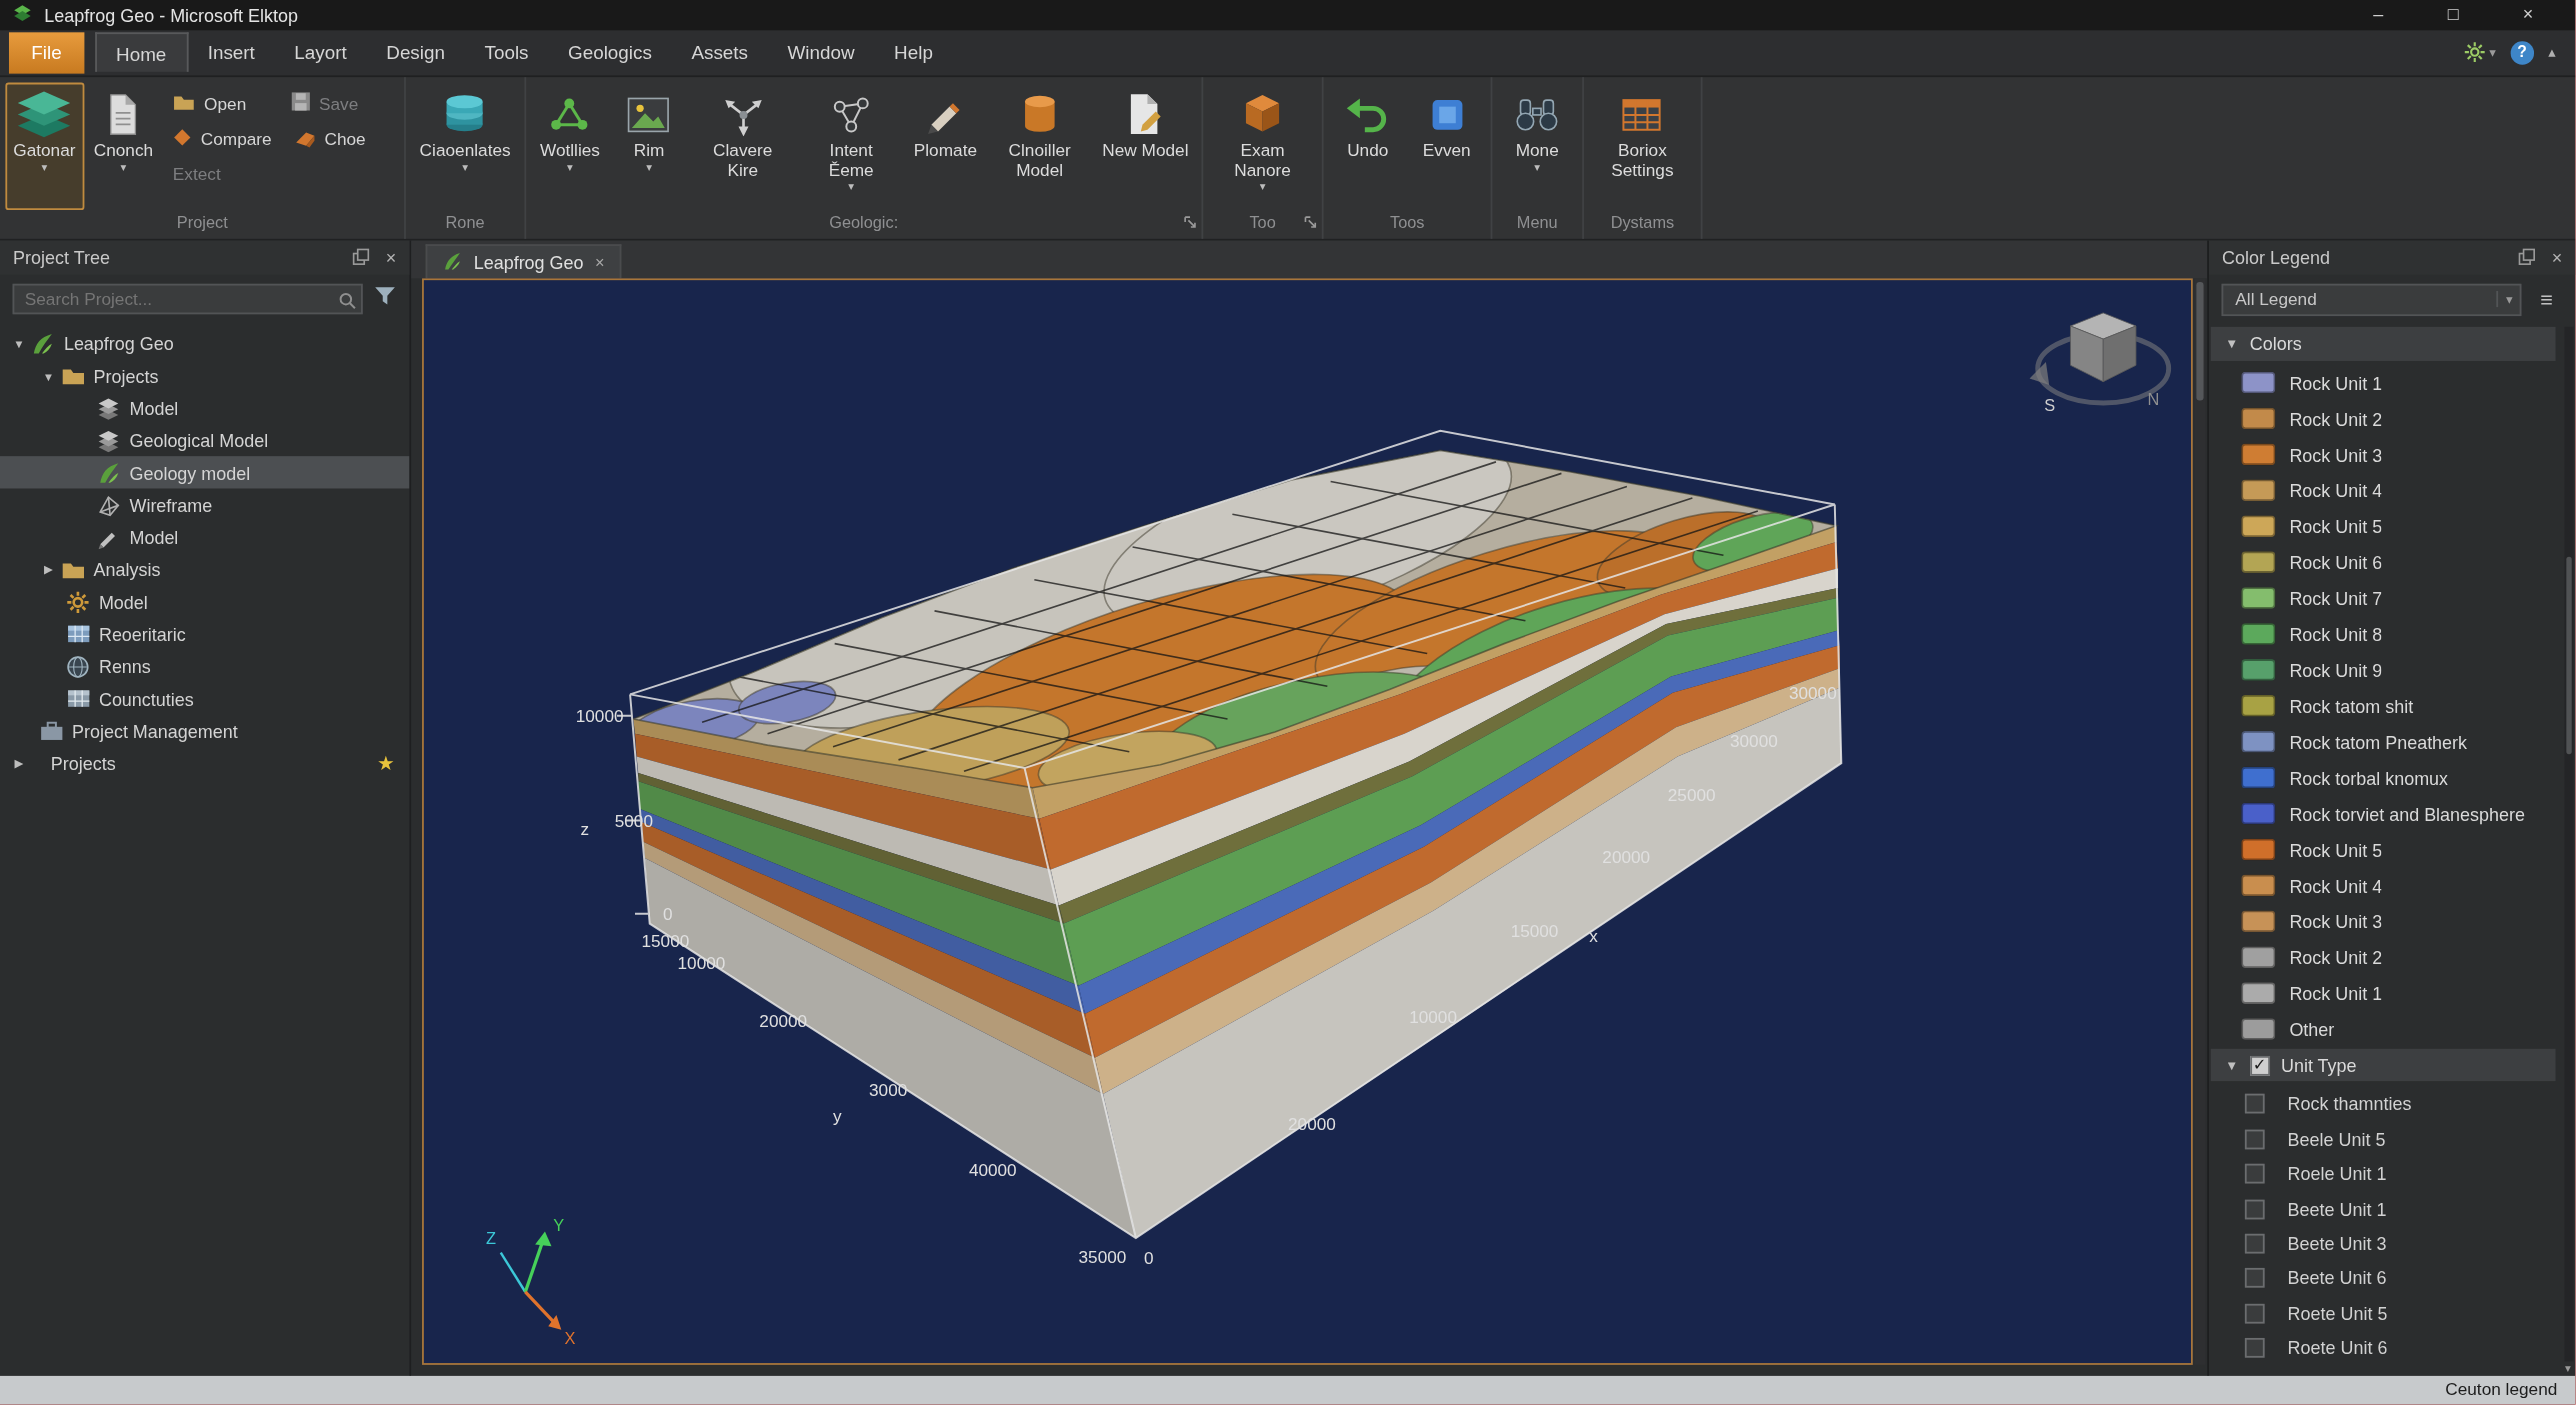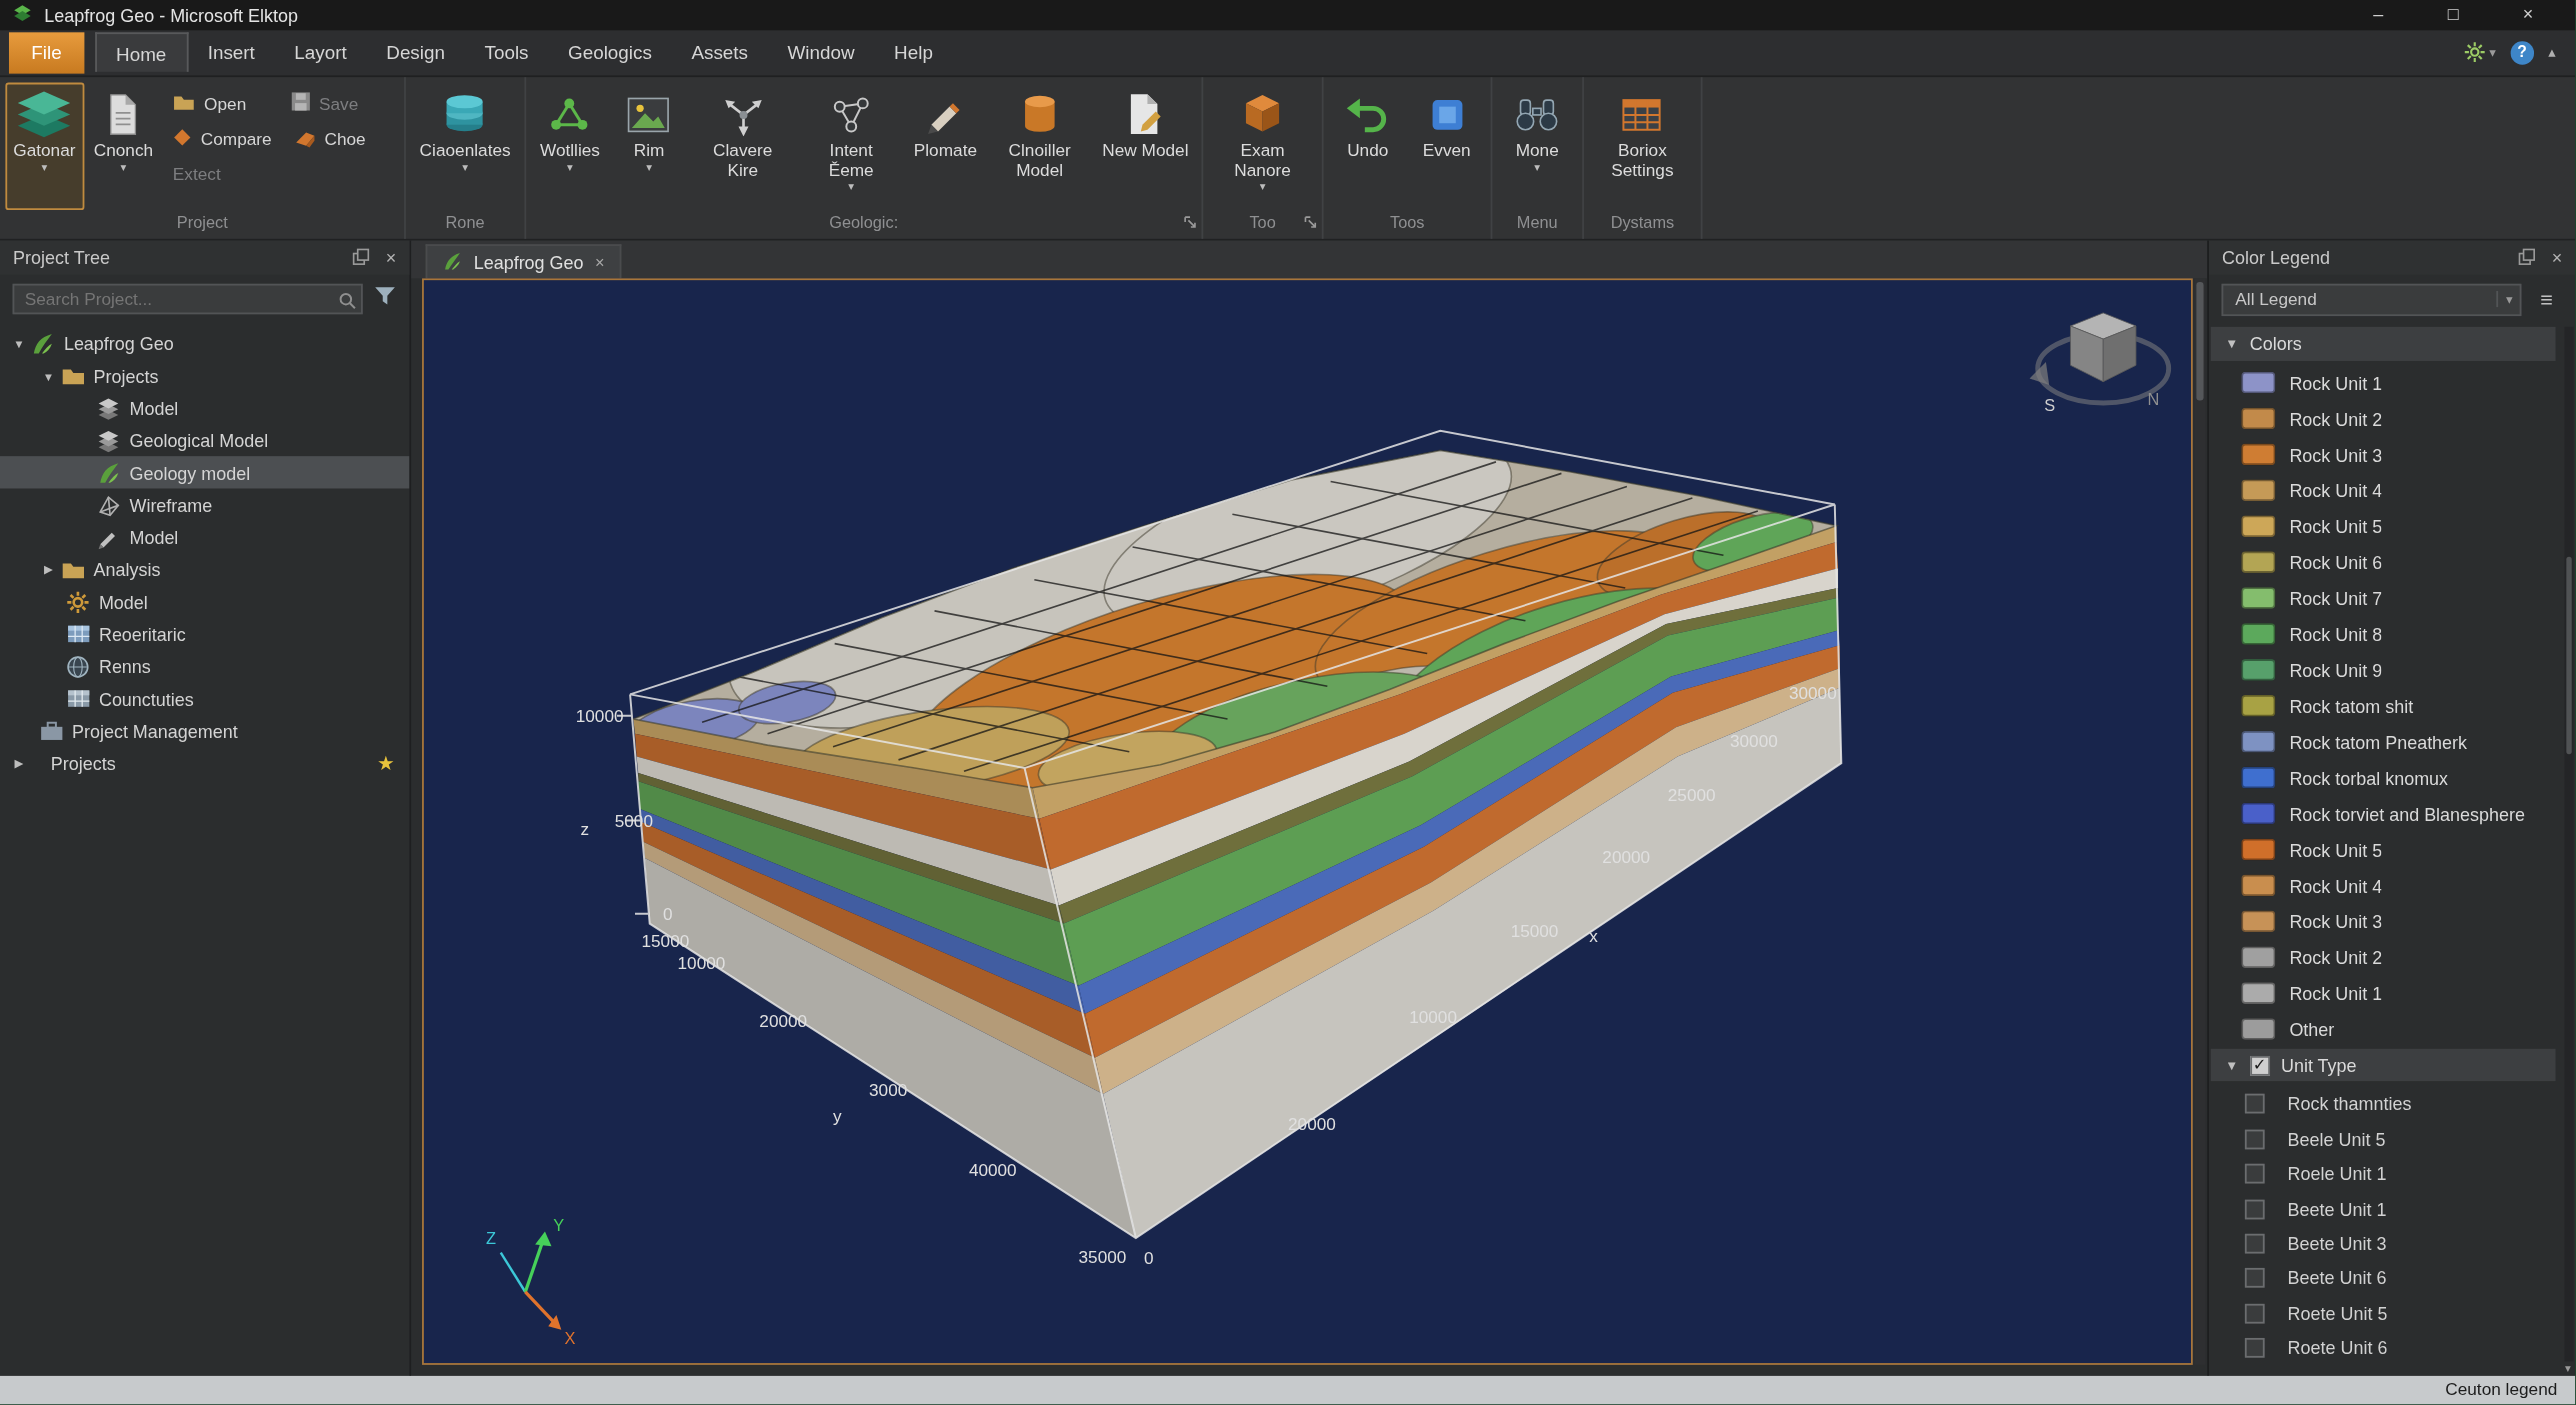--- a/index.html
+++ b/index.html
@@ -1,17 +1,17 @@
 <!DOCTYPE html>
 <html style="font-size:14.6px"><head>
 <meta charset="utf-8">
 <style>
 *{margin:0;padding:0;box-sizing:border-box;}
 html,body{background:#141414;}
-.stage{width:2576px;height:1405px;overflow:hidden;background:#14532d;}
+.stage{width:2576px;height:1405px;overflow:hidden;background:#fca5a5;}
 .app{width:1434px;height:782px;transform:scale(1.7959);transform-origin:0 0;font-family:"Liberation Sans",sans-serif;background:#2b2d2e;color:#d8d8d8;position:relative;overflow:hidden;}
 
 .titlebar{height:16.5px;background:#191919;display:flex;align-items:center;padding:0 7.3px;gap:6.4px;}
 .titlebar .title{font-size:10px;color:#e4e4e4;}
 .win-btns{margin-left:auto;display:flex;gap:3.7px;}
 .winbtn{width:38px;text-align:center;font-size:10px;color:#cfcfcf;line-height:15.6px;cursor:default;}
 
 .menubar{height:26.5px;background:#2d2e30;display:flex;align-items:center;border-bottom:0.9px solid #1f2021;padding-left:4.6px;}
 .menu-item{font-size:10.5px;color:#d6d6d6;padding:4.6px 11px;}
 .menu-item.file{background:linear-gradient(#e79b3d,#c87a20);color:#fff;padding:5.5px 12.8px;margin-right:5.5px;}

